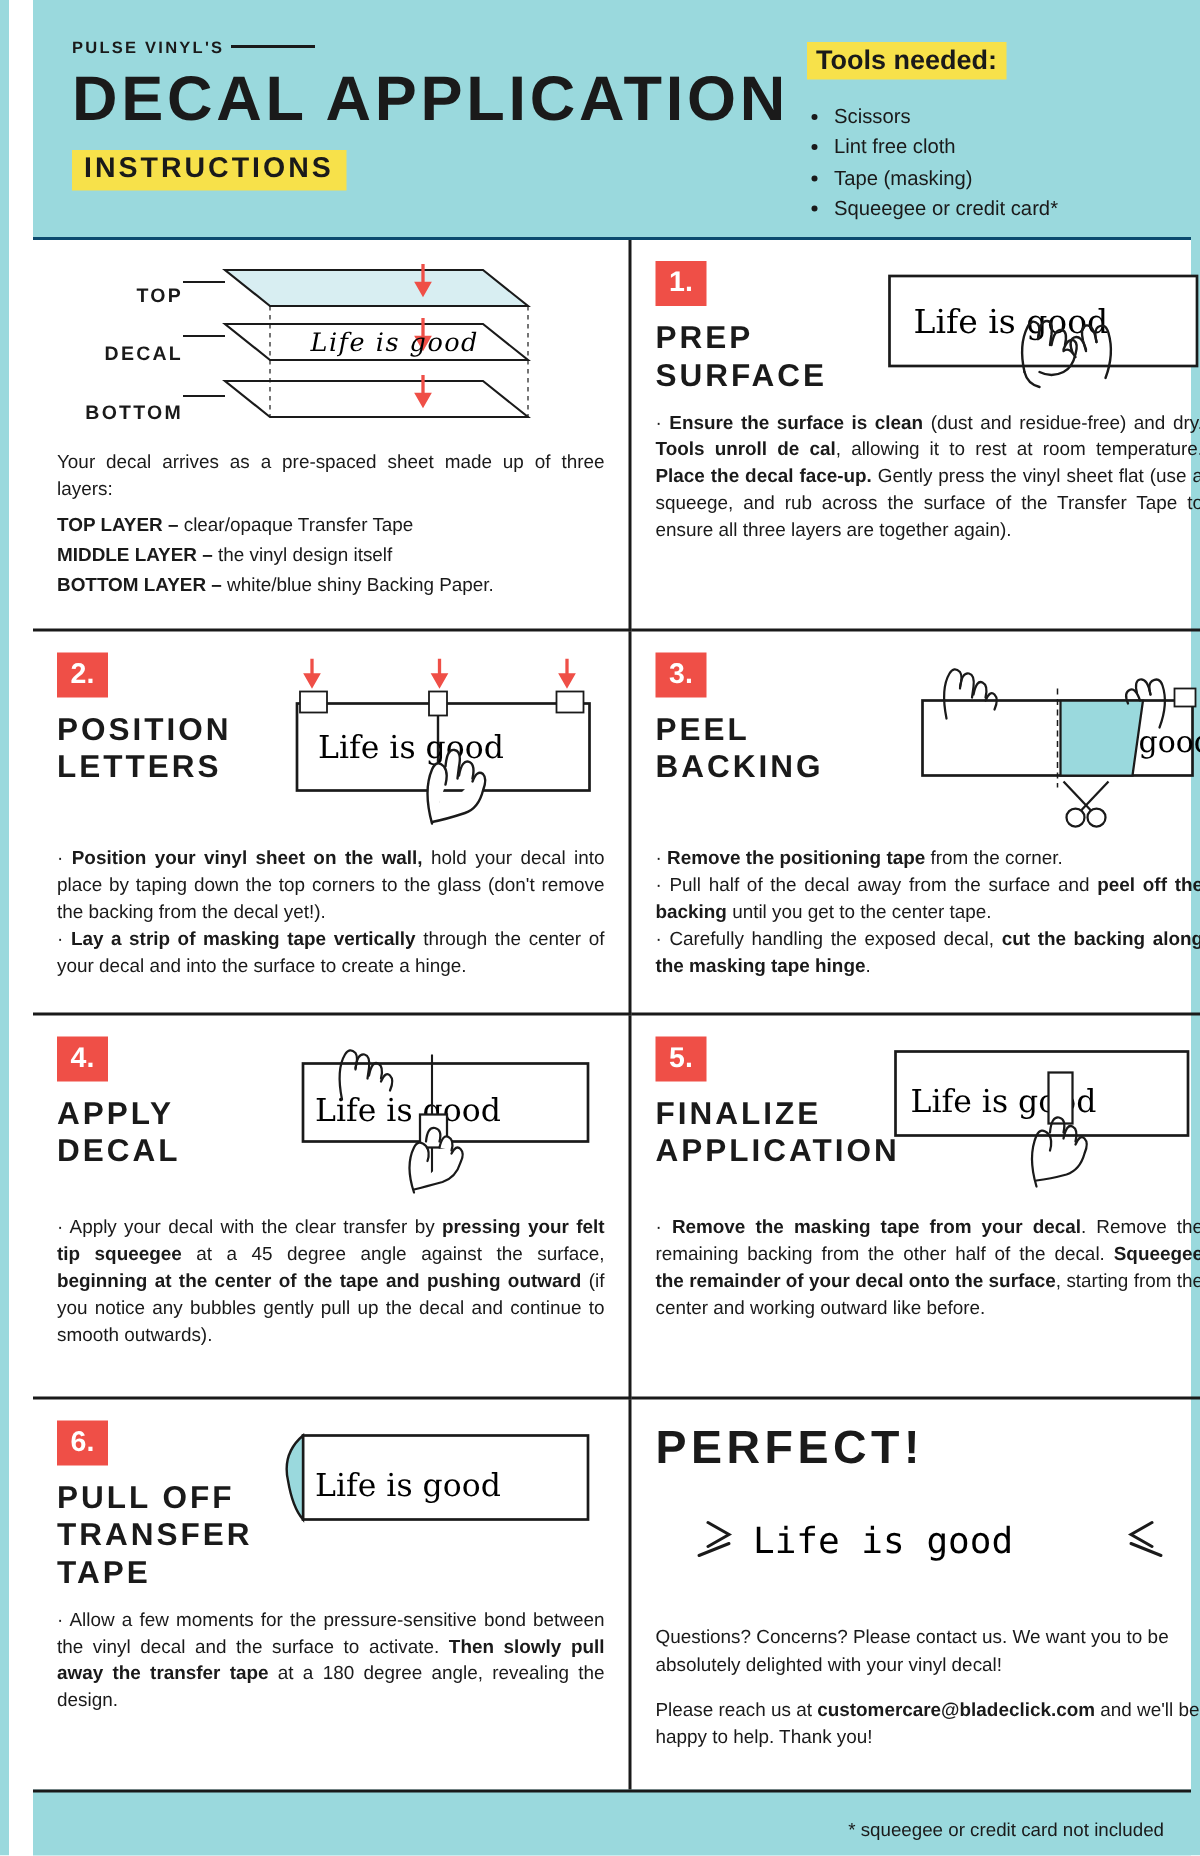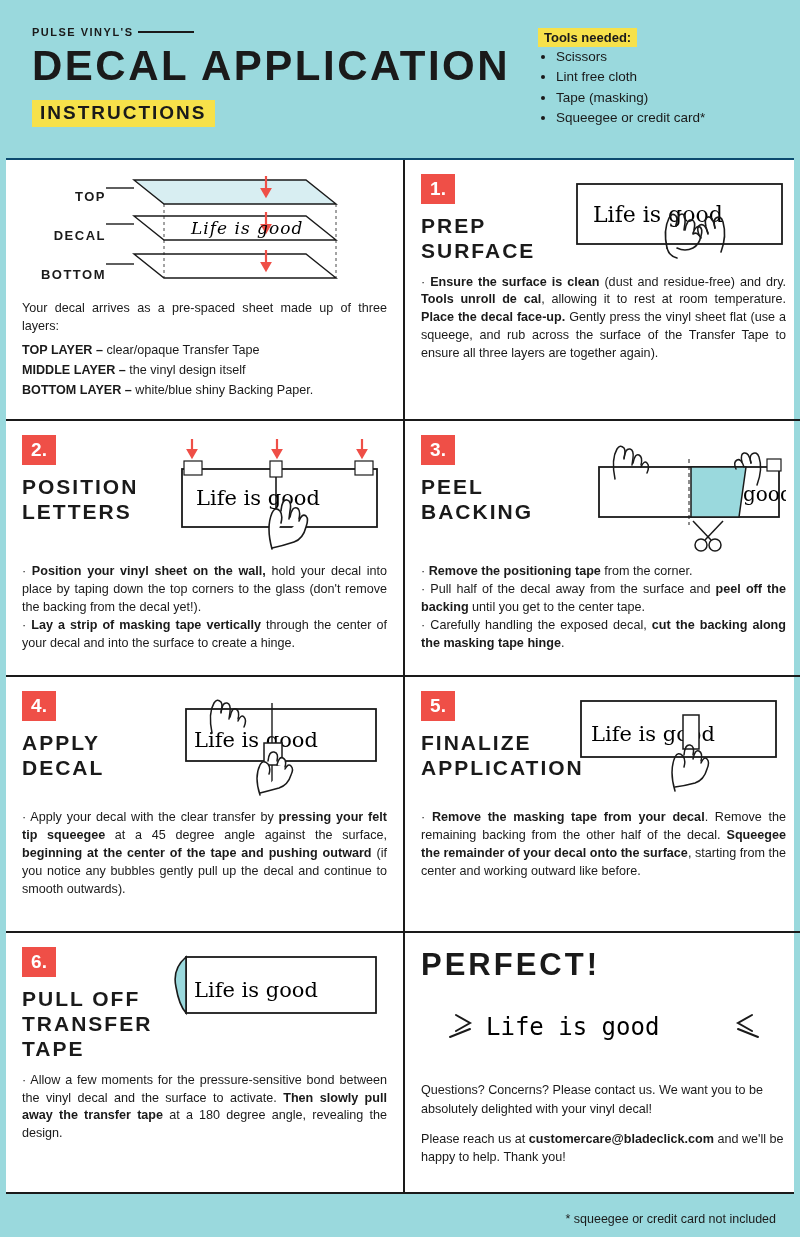--- a/index.html
+++ b/index.html
@@ -12,20 +12,21 @@
     color: #1a1a1a;
     overflow: hidden;
   }
   .page {
     width: 800px;
     height: 1237px;
     position: relative;
     border-left: 6px solid #9ad9dd;
     border-right: 6px solid #9ad9dd;
     background: #fff;
+    padding-left: 16px;
   }
 
   
   .header {
     background: #9ad9dd;
     padding: 22px 26px 18px 26px;
     position: relative;
     height: 158px;
   }
   .brandline {
@@ -61,24 +62,24 @@
   }
   .tools {
     position: absolute;
     right: 26px;
     top: 28px;
     width: 230px;
   }
   .tools-title {
     display: inline-block;
     background: #f7e14a;
-    font-size: 13px;
+    font-size: 18px;
     font-weight: bold;
     padding: 2px 6px;
-    margin-bottom: 0;
+    margin-bottom: 15px;
   }
   .tools ul {
     margin: 0;
     padding-left: 18px;
     font-size: 13.5px;
     line-height: 1.5;
   }
 
   
   .grid {

